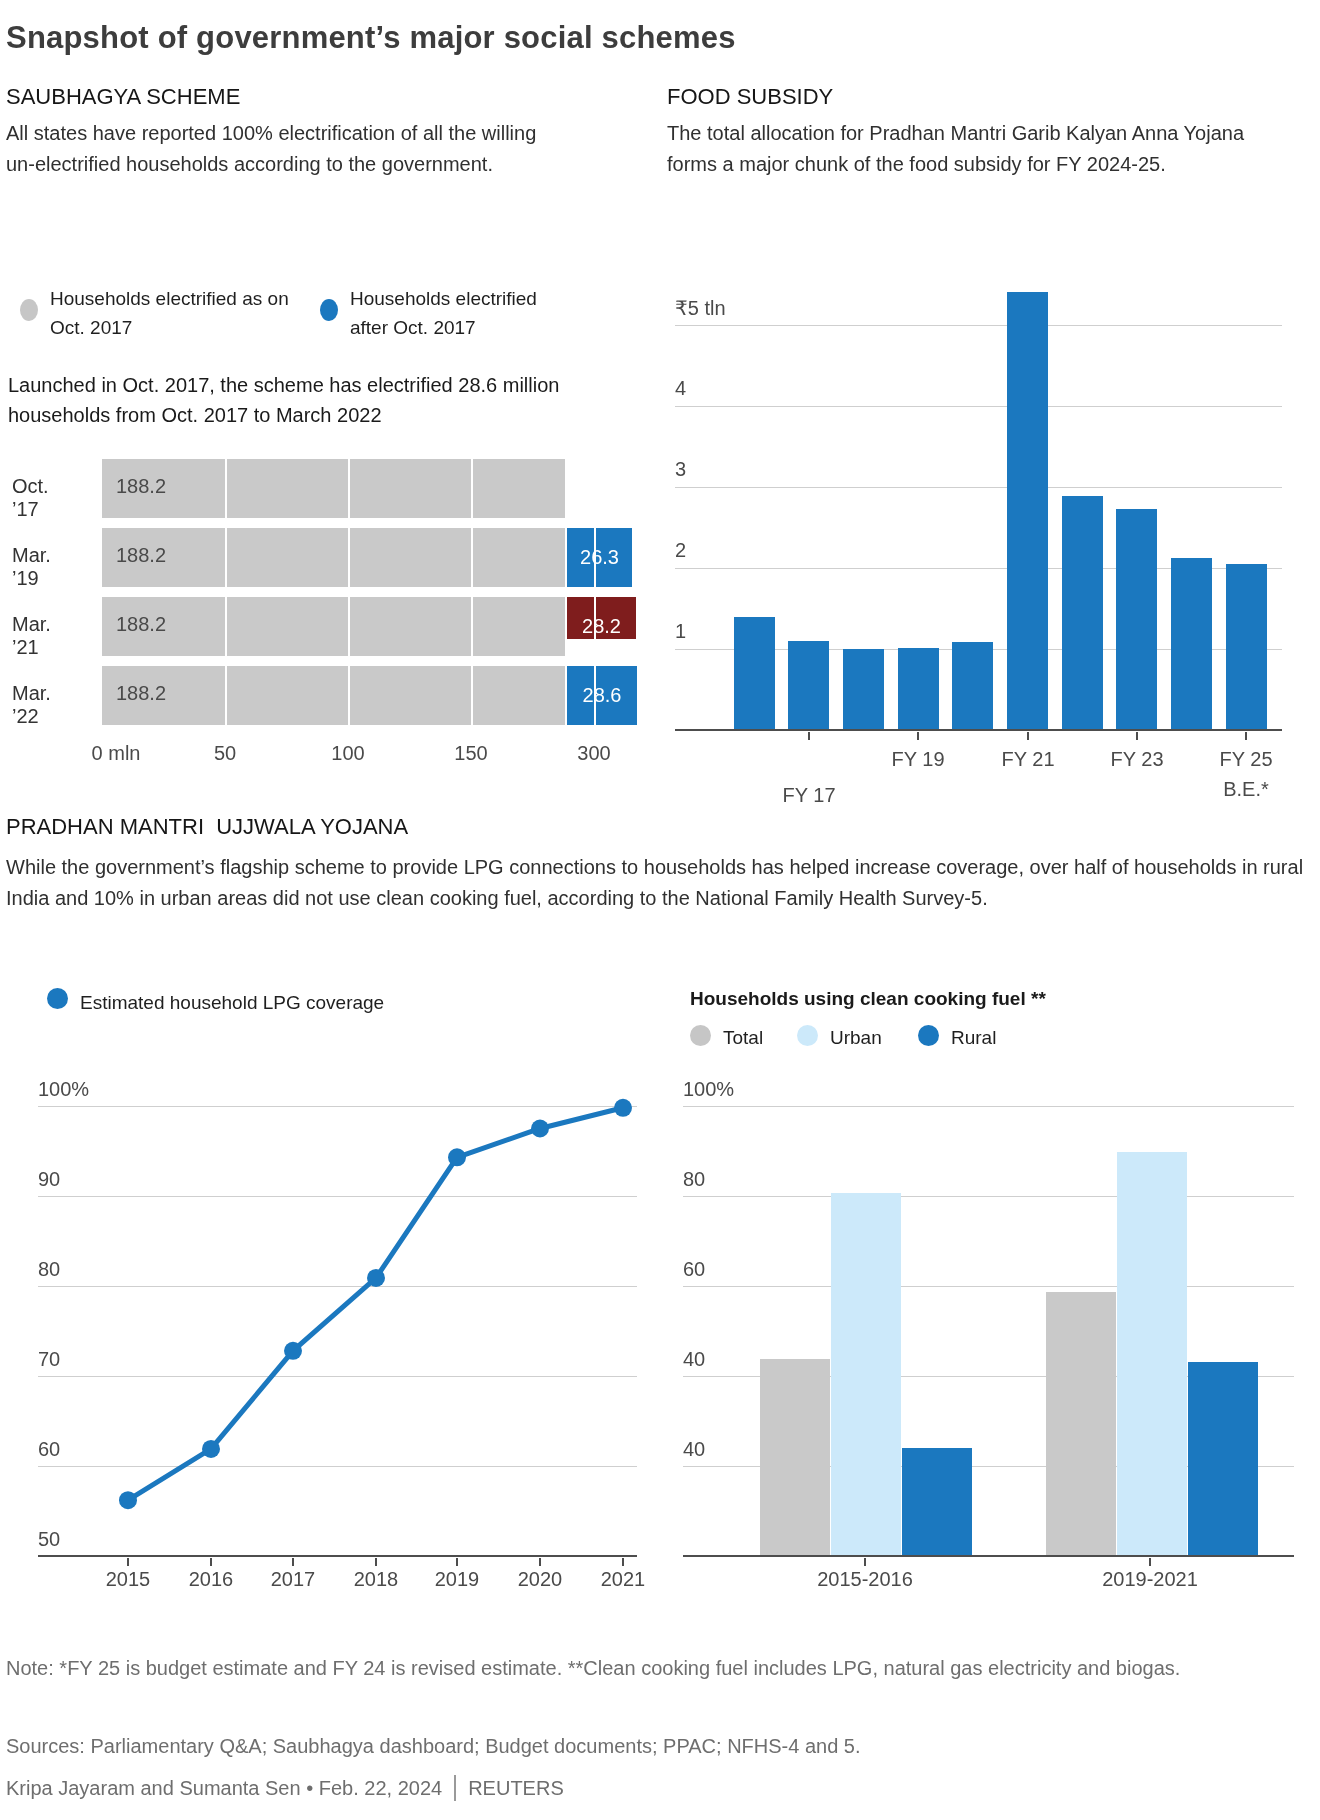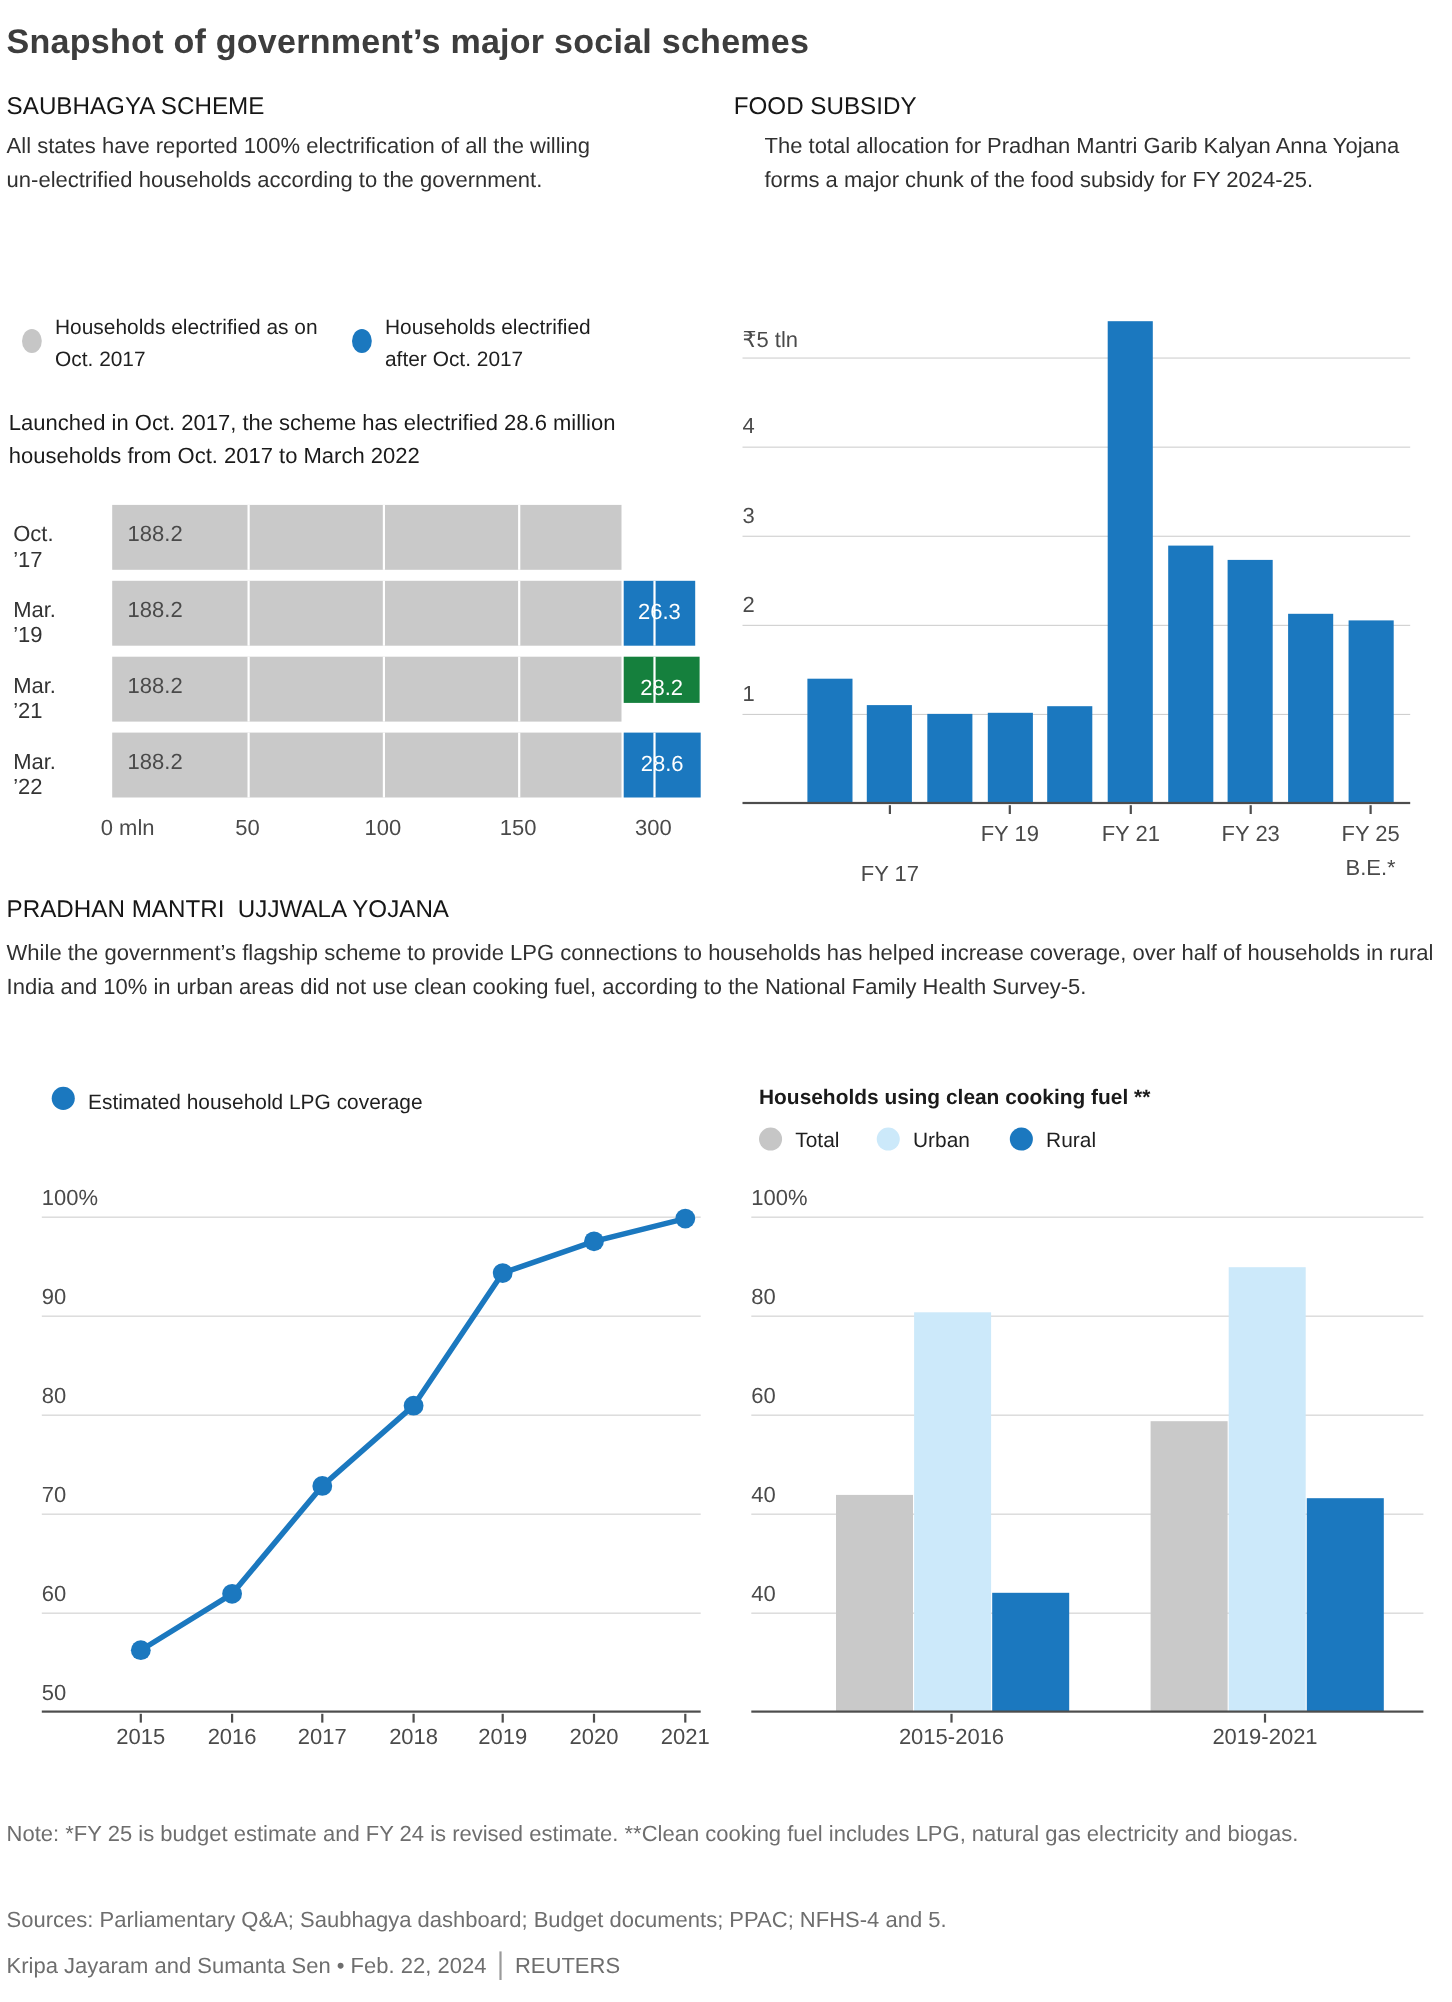--- a/index.html
+++ b/index.html
@@ -59,38 +59,38 @@
       </div>
       <div class="bar-value-gray abs" style="left: 116px; top: 544px;">188.2</div>
       <div class="bar-value-white abs" style="left: 567px; top: 528px; width: 65px; height: 59px; background: rgb(27, 120, 191); line-height: 59px;"><div class="abs" style="left: 27px; top: 0px; bottom: 0px; width: 2px; background: rgb(255, 255, 255);"></div>26.3</div>
       <div class="bar-h-label abs" style="left: 12px; top: 613px;">Mar. ’21</div>
       <div class="abs" style="left: 102px; top: 597px; width: 463px; height: 59px; background: rgb(201, 201, 201);">
         <div class="abs" style="left: 123px; top: 0px; bottom: 0px; width: 2px; background: rgb(255, 255, 255);"></div>
         <div class="abs" style="left: 246px; top: 0px; bottom: 0px; width: 2px; background: rgb(255, 255, 255);"></div>
         <div class="abs" style="left: 369px; top: 0px; bottom: 0px; width: 2px; background: rgb(255, 255, 255);"></div>
       </div>
       <div class="bar-value-gray abs" style="left: 116px; top: 613px;">188.2</div>
-      <div class="bar-value-white abs" style="left: 567px; top: 597px; width: 69px; height: 42px; background: #15803d; line-height: 59px;"><div class="abs" style="left: 27px; top: 0px; bottom: 0px; width: 2px; background: rgb(255, 255, 255);"></div>28.2</div>
+      <div class="bar-value-white abs" style="left: 567px; top: 597px; width: 69px; height: 42px; background: #7f1d1d; line-height: 59px;"><div class="abs" style="left: 27px; top: 0px; bottom: 0px; width: 2px; background: rgb(255, 255, 255);"></div>28.2</div>
       <div class="bar-h-label abs" style="left: 12px; top: 682px;">Mar. ’22</div>
       <div class="abs" style="left: 102px; top: 666px; width: 463px; height: 59px; background: rgb(201, 201, 201);">
         <div class="abs" style="left: 123px; top: 0px; bottom: 0px; width: 2px; background: rgb(255, 255, 255);"></div>
         <div class="abs" style="left: 246px; top: 0px; bottom: 0px; width: 2px; background: rgb(255, 255, 255);"></div>
         <div class="abs" style="left: 369px; top: 0px; bottom: 0px; width: 2px; background: rgb(255, 255, 255);"></div>
       </div>
       <div class="bar-value-gray abs" style="left: 116px; top: 682px;">188.2</div>
       <div class="bar-value-white abs" style="left: 567px; top: 666px; width: 70px; height: 59px; background: rgb(27, 120, 191); line-height: 59px;"><div class="abs" style="left: 27px; top: 0px; bottom: 0px; width: 2px; background: rgb(255, 255, 255);"></div>28.6</div>
       <div class="axis-label centered abs" style="left: 116px; top: 742px;">0 mln</div>
       <div class="axis-label centered abs" style="left: 225px; top: 742px;">50</div>
       <div class="axis-label centered abs" style="left: 348px; top: 742px;">100</div>
       <div class="axis-label centered abs" style="left: 471px; top: 742px;">150</div>
       <div class="axis-label centered abs" style="left: 594px; top: 742px;">300</div>
     </div>
 
   <div class="abs section-header" style="left:667px;top:84px;">FOOD SUBSIDY</div>
-  <div class="abs para" style="left:667px;top:118px;width:580px;margin-left:28px;">The total allocation for Pradhan Mantri Garib Kalyan Anna Yojana forms a major chunk of the food subsidy for FY 2024-25.</div>
+  <div class="abs para" style="left:667px;top:118px;width:580px;">The total allocation for Pradhan Mantri Garib Kalyan Anna Yojana forms a major chunk of the food subsidy for FY 2024-25.</div>
   <div class="abs" id="food-chart">
       <div class="gridline-h abs" style="left: 675px; top: 649px; width: 607px;"></div>
       <div class="axis-label abs" style="left: 675px; top: 620px;">1</div>
       <div class="gridline-h abs" style="left: 675px; top: 568px; width: 607px;"></div>
       <div class="axis-label abs" style="left: 675px; top: 539px;">2</div>
       <div class="gridline-h abs" style="left: 675px; top: 487px; width: 607px;"></div>
       <div class="axis-label abs" style="left: 675px; top: 458px;">3</div>
       <div class="gridline-h abs" style="left: 675px; top: 406px; width: 607px;"></div>
       <div class="axis-label abs" style="left: 675px; top: 377px;">4</div>
       <div class="gridline-h abs" style="left: 675px; top: 325px; width: 607px;"></div>

